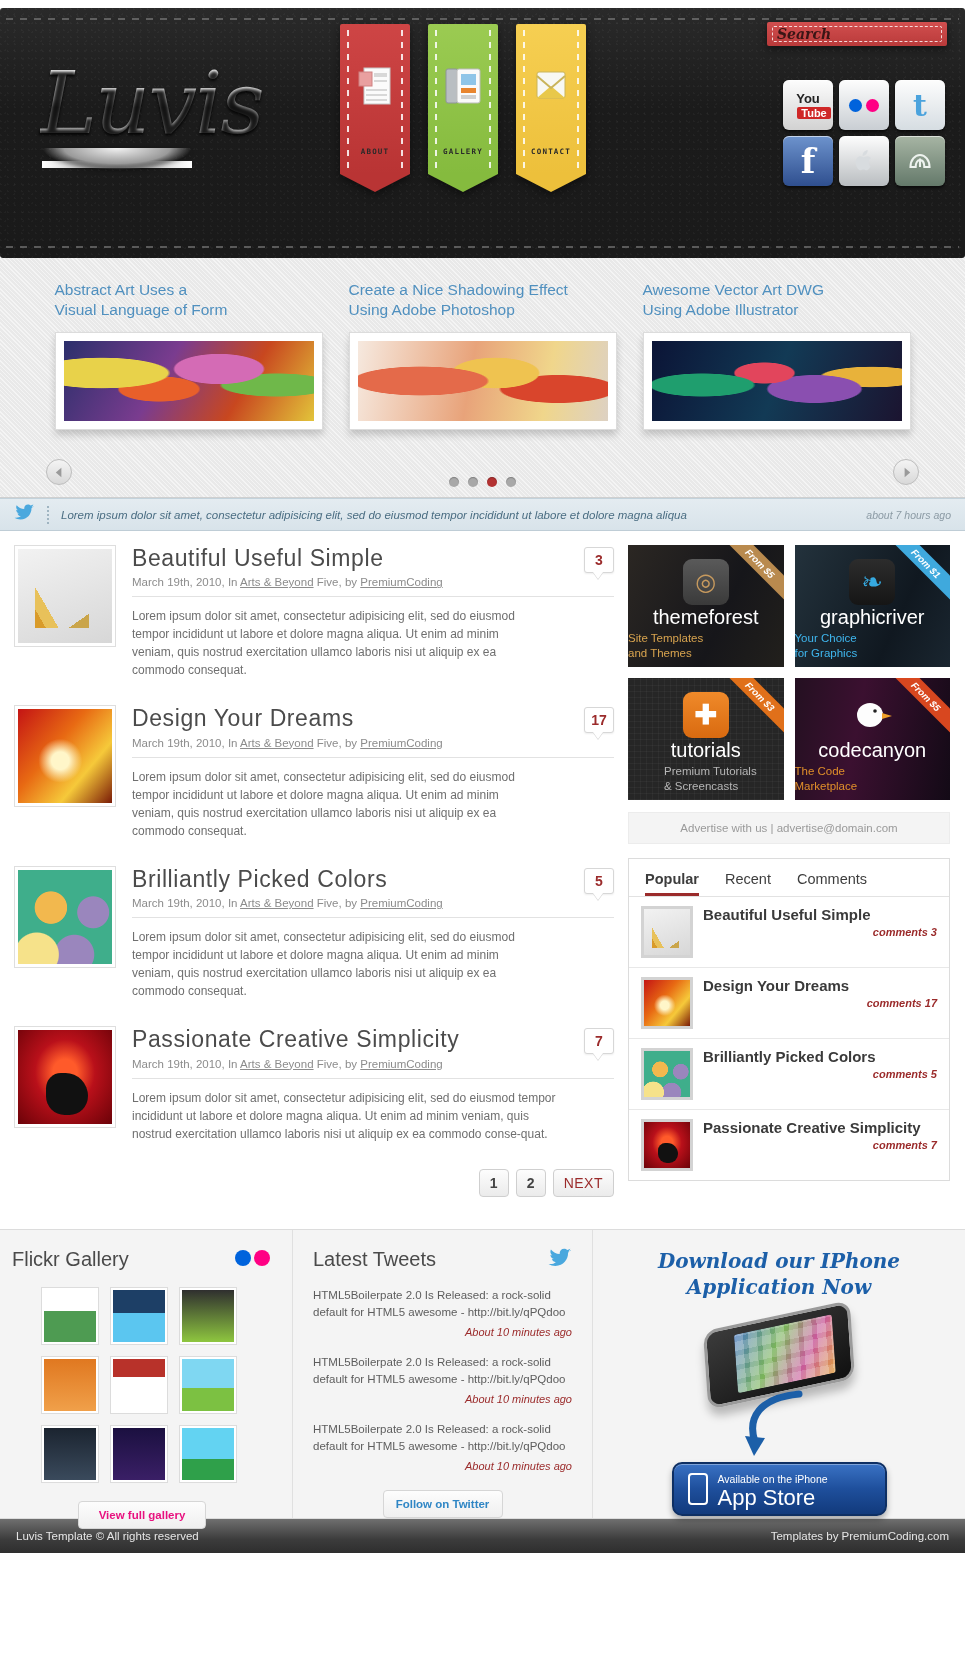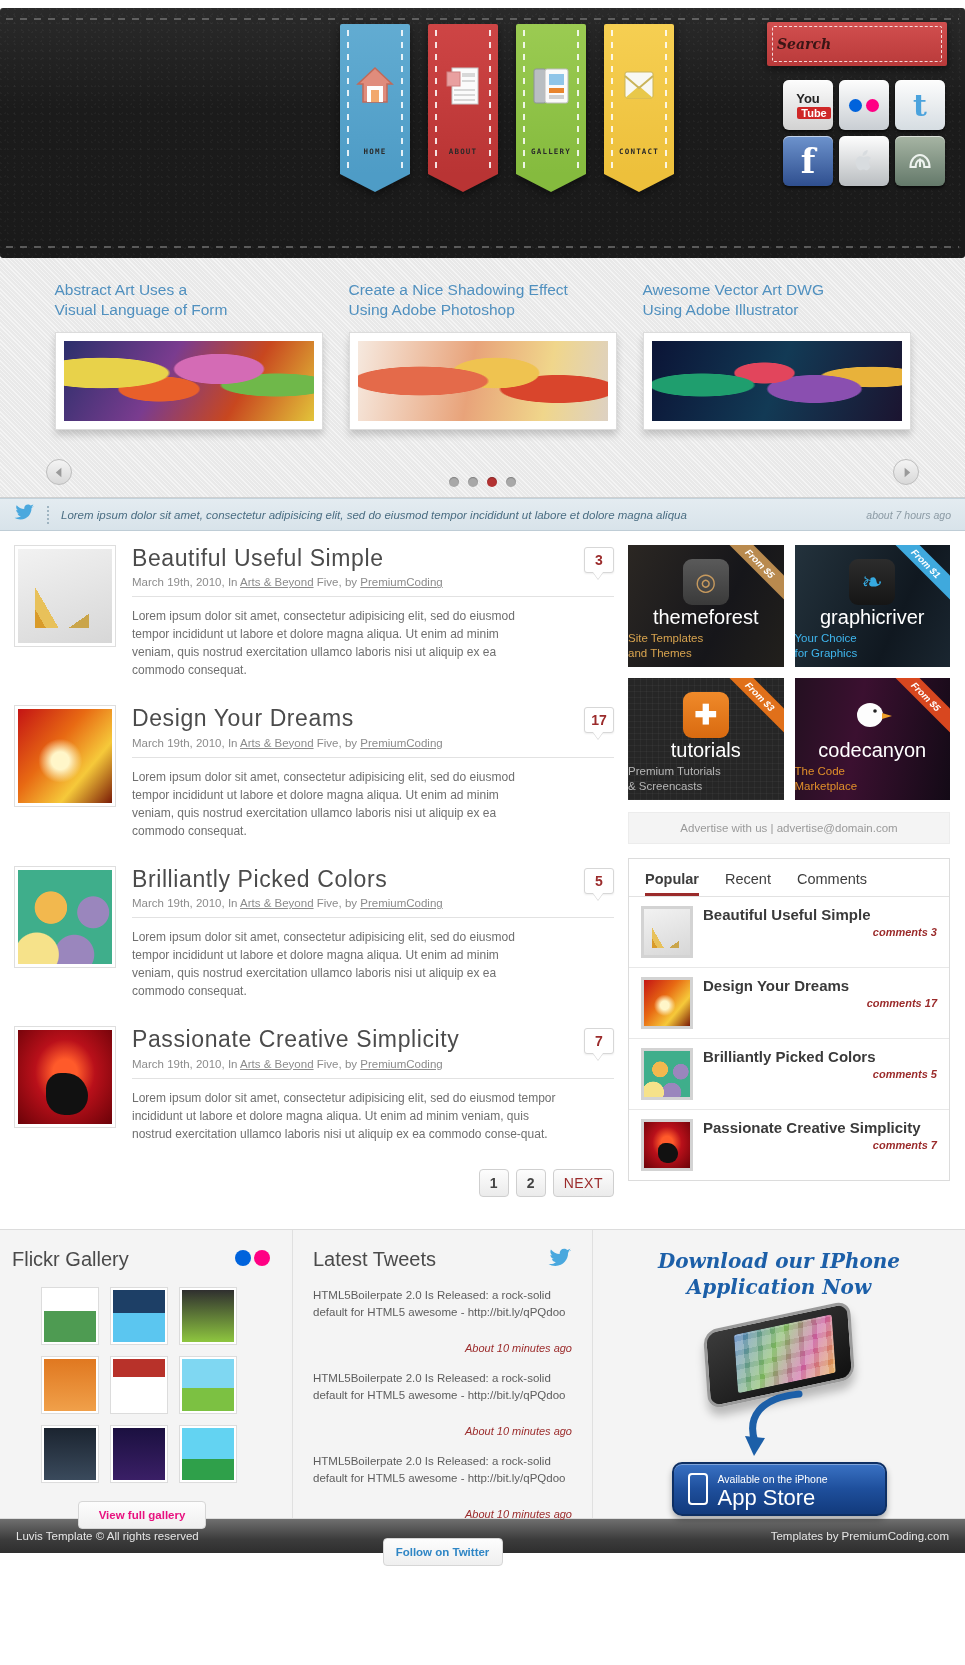--- a/index.html
+++ b/index.html
@@ -97,21 +97,21 @@
   .r-green .body { background: linear-gradient(180deg,#9bcb52 0%, #85bb3e 100%); }
   .r-green .body::after { border-top:18px solid #85bb3e; }
   .r-red .body { background: linear-gradient(180deg,#ce4545 0%, #b93434 100%); }
   .r-red .body::after { border-top:18px solid #b93434; }
   .r-yellow .body { background: linear-gradient(180deg,#f6cf52 0%, #edc03b 100%); }
   .r-yellow .body::after { border-top:18px solid #edc03b; }
 
   
   .search-ribbon {
     position:absolute; right:18px; top:14px;
-    width: 180px; height: 44px;
+    width: 180px; height: 24px;
     background: linear-gradient(180deg,#d24f4f 0%, #b93a3a 100%);
     border-radius:2px;
     filter: drop-shadow(0 3px 4px rgba(0,0,0,.5));
     display:flex; align-items:center; padding: 0 10px;
   }
   .search-ribbon::before{
     content:""; position:absolute; left:5px; right:5px; top:4px; bottom:4px;
     border:1px dashed rgba(255,255,255,.8); pointer-events:none; border-radius:2px;
   }
   .search-input {
@@ -276,21 +276,21 @@
     color:#fff; padding:3px 0;
   }
   .ad-themeforest .bg { background:#1d1d1d; background-image: linear-gradient(115deg,#2b2723,#16161a 60%,#22201c); }
   .ad-themeforest .corner { background:#b98a4e; }
   .ad-themeforest .sub { color:#d8a44f; }
   .ad-graphicriver .bg { background:#161d22; background-image: linear-gradient(115deg,#23323c,#101820 65%,#1a2630); }
   .ad-graphicriver .corner { background:#3fa9dd; }
   .ad-graphicriver .sub { color:#3fb7ef; }
   .ad-tutorials .bg { background:#262626; background-image: repeating-linear-gradient(0deg,rgba(255,255,255,.035) 0 1px,transparent 1px 6px), repeating-linear-gradient(90deg,rgba(255,255,255,.035) 0 1px,transparent 1px 6px); }
   .ad-tutorials .corner { background:#e0701a; }
-  .ad-tutorials .sub { color:#b6b6b6; }
+  .ad-tutorials .sub { color:#b6b6b6;margin-left:36px; }
   .ad-codecanyon .bg { background:#140c18; background-image:linear-gradient(100deg,#241021,#3b1030 40%,#130a16); }
   .ad-codecanyon .corner { background:#d8471f; }
   .ad-codecanyon .sub { color:#e08f2a; }
   .ad .badge {
     position:absolute; left:50%; transform:translateX(-50%); top:14px;
     width:46px; height:46px; border-radius:9px;
     display:flex;align-items:center;justify-content:center;
   }
   .b-themeforest { background:linear-gradient(180deg,#5a5a5a,#3a3a3a); color:#c79a5e; font-size:24px;}
   .b-graphicriver { background:linear-gradient(180deg,#2c2c2c,#151515); color:#36a9e0; font-size:26px;}
@@ -345,21 +345,21 @@
     margin: 18px auto 0 auto; width: 128px; height:28px;
     border:1px solid #d6d6d6; border-radius:4px;
     background:linear-gradient(180deg,#fdfdfd,#efefef);
     display:flex;align-items:center;justify-content:center;
     font-size:11.5px; font-weight:bold;
   }
   .fbtn.gallery { color:#e8117f; }
   .fbtn.twitter { color:#2f86c5; width:120px; }
   .tweet { margin-top:16px; }
   .tweet .t { font-size:11.5px; line-height:17px; color:#5d5d5d; }
-  .tweet .w { font-size:11px; font-style:italic; color:#9b2b2b; text-align:right; margin-top:21px; }
+  .tweet .w { font-size:11px; font-style:italic; color:#9b2b2b; text-align:right; margin-top:5px; }
   .fbird { position:absolute; right:20px; top:18px; color:#4aa8de; font-size:22px; }
 
   .dlhead { font-family:"DejaVu Serif",serif; font-style:italic; font-weight:bold; color:#1c5fa8; font-size:20px; line-height:26px; }
   .phone {
     width: 150px; height: 78px; margin: 16px auto 0 auto;
     background: linear-gradient(160deg,#3b3b3b,#101010);
     border-radius: 14px; border:3px solid #9a9a9a;
     transform: rotate(-12deg) skewX(-8deg);
     position:relative; box-shadow: 0 8px 10px rgba(0,0,0,.25);
   }
@@ -394,36 +394,26 @@
 </style>
 </head>
 <body>
 
 <div class="page">
 
   <div class="header">
     <div class="stitch-top"></div>
     <div class="stitch-bottom"></div>
 
+    <div class="logo">
+      <span class="script">Luvis</span>
+      <span class="swash"></span>
+    </div>
 
     <div class="ribbons">
-      <div class="ribbon r-blue">
-        <div class="body">
-          <span class="dash l"></span>
-          <span class="dash r"></span>
-          <span class="icon">
-            <svg viewBox="0 0 38 44" width="38" height="44">
-              <polygon points="19,4 36,20 31,20 31,38 7,38 7,20 2,20" fill="#e08c7c" stroke="#c06a59" stroke-width="1.5"></polygon>
-              <rect x="11" y="22" width="16" height="16" fill="#fdfdfd"></rect>
-              <rect x="15" y="26" width="8" height="12" fill="#f2a86c"></rect>
-            </svg>
-          </span>
-          <div class="label">HOME</div>
-        </div>
-      </div>
 
       <div class="ribbon r-red">
         <div class="body">
           <span class="dash l"></span>
           <span class="dash r"></span>
           <span class="icon">
             <svg viewBox="0 0 38 44" width="38" height="44">
               <rect x="8" y="4" width="26" height="36" fill="#fbfbfb" stroke="#c5c5c5"></rect>
               <rect x="3" y="8" width="13" height="14" fill="#e9a0a0" stroke="#cf8282"></rect>
               <rect x="18" y="9" width="13" height="4" fill="#d8d8d8"></rect>

